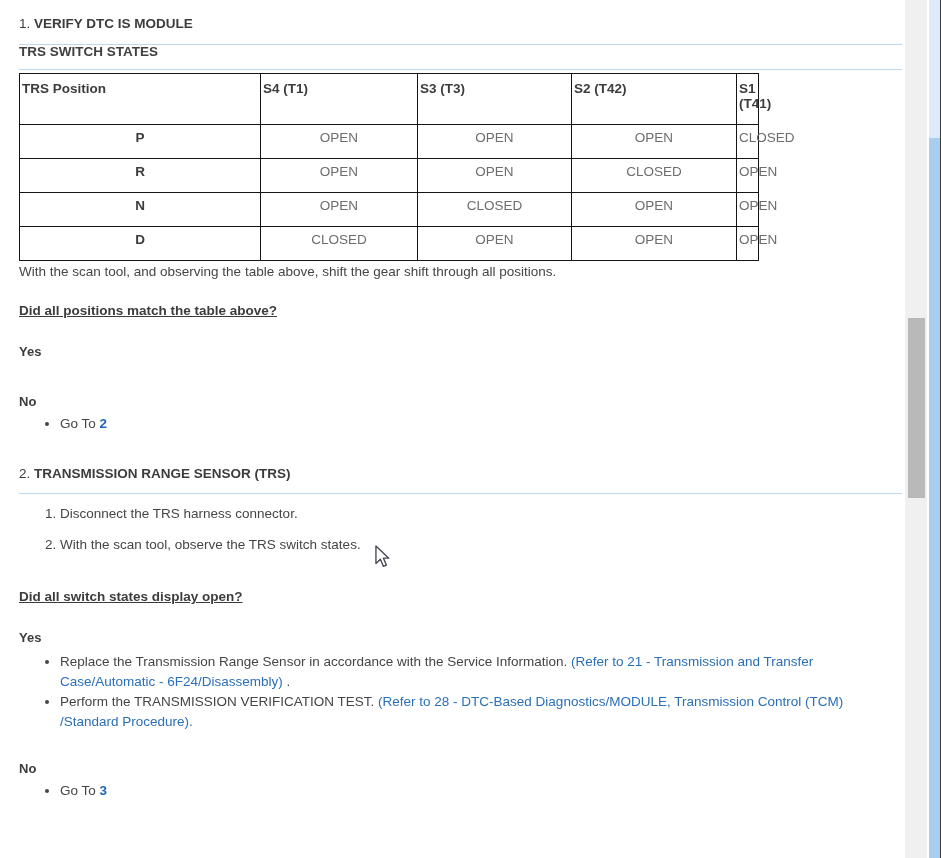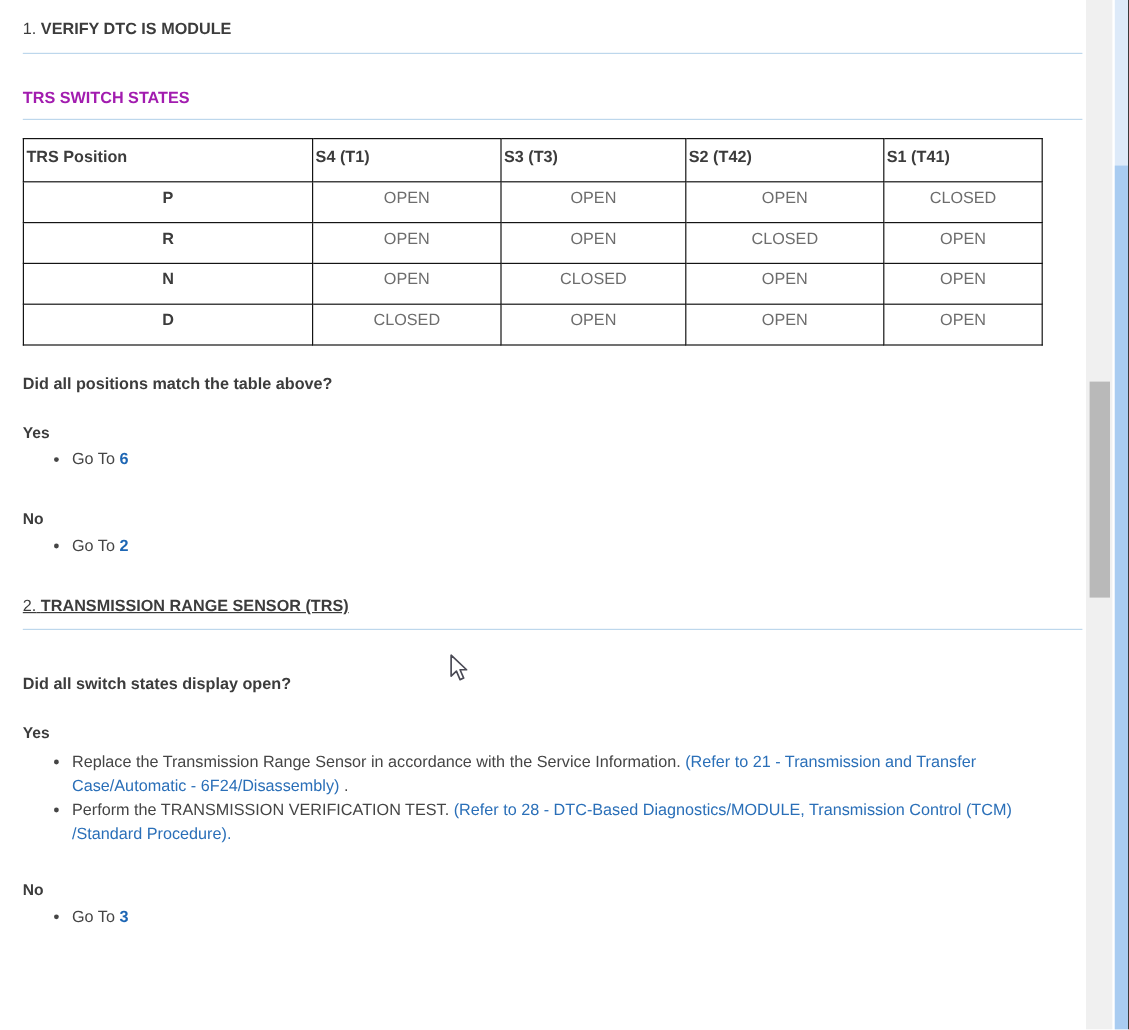--- a/index.html
+++ b/index.html
@@ -6,45 +6,45 @@
   html,body { width:941px; height:858px; background:#ffffff; overflow:hidden;
     font-family:"Liberation Sans", sans-serif; }
   .page { position:relative; width:941px; height:858px; }
   .content { position:absolute; left:19px; top:0; width:883px; color:#454545; font-size:13.5px; }
 
   .sec-heading { margin-top:17px; font-size:13.5px; line-height:14px; color:#3c3c3c; font-weight:normal; }
   .sec-heading .sec-title { font-weight:bold; }
   .h1 { margin-top:17px; }
   .hr { border:0; border-top:1px solid #bdd7ec; height:0; }
   .hr1 { margin-top:13px; }
-  .sub-heading { margin-top:30px; font-size:13.5px; line-height:14px; font-weight:bold; color:#a21caf; }
+  .sub-heading { font-size:13.5px; line-height:14px; font-weight:bold; color:#404040; }
   .hr2 { margin-top:10px; }
 
-  table.trs { margin-top:15px; width:850px; border-collapse:collapse; table-layout:fixed; }
+  table.trs { margin-top:3px; width:740px; border-collapse:collapse; table-layout:fixed; }
   table.trs th, table.trs td { border:1px solid #141414; font-size:13.5px; }
   table.trs th { text-align:left; vertical-align:top; font-weight:bold; color:#3c3c3c;
     padding:7px 2px 13px 2px; height:34px; }
   table.trs td { text-align:center; vertical-align:top; padding:5px 2px 13px 2px; height:32px; color:#6d6d6d; }
   table.trs td.pos { font-weight:bold; color:#3c3c3c; }
 
   .note { margin-top:3px; line-height:15px; }
-  .question { margin-top:25px; font-weight:bold; color:#3c3c3c; 
+  .question { margin-top:25px; font-weight:bold; color:#3c3c3c; text-decoration:underline;
     line-height:14px; font-size:13.5px; }
   .q2 { margin-top:38px; }
   .answer-label { margin-top:27px; font-weight:bold; color:#3c3c3c; line-height:14px; font-size:13px; }
   .answer-label.no1 { margin-top:36px; }
   .answer-label.no2 { margin-top:30px; }
 
   ul.bullets { margin-top:7px; padding-left:41px; list-style:disc; }
   ul.bullets li { line-height:15px; color:#454545; }
   ul.bullets.wide li { line-height:20px; margin-bottom:0; }
   a.goto-link { color:#1d66b4; font-weight:bold; text-decoration:none; }
   a.ref-link { color:#2a6fb8; text-decoration:none; }
 
-  .sec2-heading { margin-top:36px; font-size:13.5px; line-height:14px; color:#3c3c3c;text-decoration:underline; }
+  .sec2-heading { margin-top:36px; font-size:13.5px; line-height:14px; color:#3c3c3c; }
   .sec2-heading .sec-title { font-weight:bold; }
   .hr3 { margin-top:12px; }
   ol.steps { margin-top:12px; padding-left:41px; list-style:decimal; }
   ol.steps li { line-height:15px; margin-bottom:16px; color:#454545; }
 
   
   .inner-scroll-track { position:absolute; left:905px; top:0; width:22px; height:858px; background:#f0f0f0; }
   .inner-scroll-thumb { position:absolute; left:3px; top:318px; width:17px; height:180px; background:#b9b9b9; }
   .outer-scroll-track { position:absolute; left:929px; top:0; width:11px; height:858px; background:#ddeaf9; }
   .outer-scroll-thumb { position:absolute; left:0; top:138px; width:11px; height:720px; background:#a9ccf1; }
@@ -109,39 +109,41 @@
         <tr>
           <td class="pos">D</td>
           <td>CLOSED</td>
           <td>OPEN</td>
           <td>OPEN</td>
           <td>OPEN</td>
         </tr>
       </tbody>
     </table>
 
+    <div class="note">With the scan tool, and observing the table above, shift the gear shift through all positions.</div>
 
     <div class="question">Did all positions match the table above?</div>
 
     <div class="answer-label">Yes</div>
-    <ul class="bullets">
-      <li><span>Go To </span><a class="goto-link" href="#">6</a></li>
-    </ul>
 
     <div class="answer-label no1">No</div>
     <ul class="bullets">
       <li><span>Go To </span><a class="goto-link" href="#">2</a></li>
     </ul>
 
     <div class="sec-heading sec2-heading">
       <span>2.</span>
       <span class="sec-title">TRANSMISSION RANGE SENSOR (TRS)</span>
     </div>
     <div class="hr hr3"></div>
 
+    <ol class="steps">
+      <li>Disconnect the TRS harness connector.</li>
+      <li>With the scan tool, observe the TRS switch states.</li>
+    </ol>
 
     <div class="question q2">Did all switch states display open?</div>
 
     <div class="answer-label">Yes</div>
     <ul class="bullets wide">
       <li><span>Replace the Transmission Range Sensor in accordance with the Service Information. </span><a class="ref-link" href="#">(Refer to 21 - Transmission and Transfer Case/Automatic - 6F24/Disassembly)</a><span> .</span></li>
       <li><span>Perform the TRANSMISSION VERIFICATION TEST. </span><a class="ref-link" href="#">(Refer to 28 - DTC-Based Diagnostics/MODULE, Transmission Control (TCM) /Standard Procedure).</a></li>
     </ul>
 
     <div class="answer-label no2">No</div>

